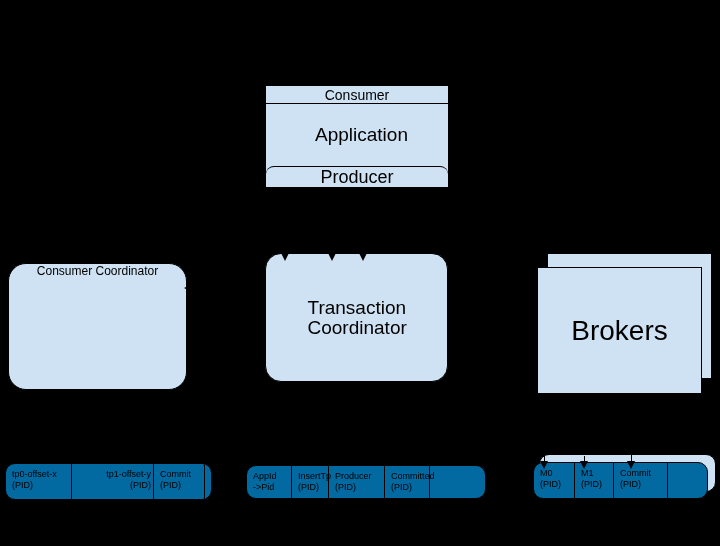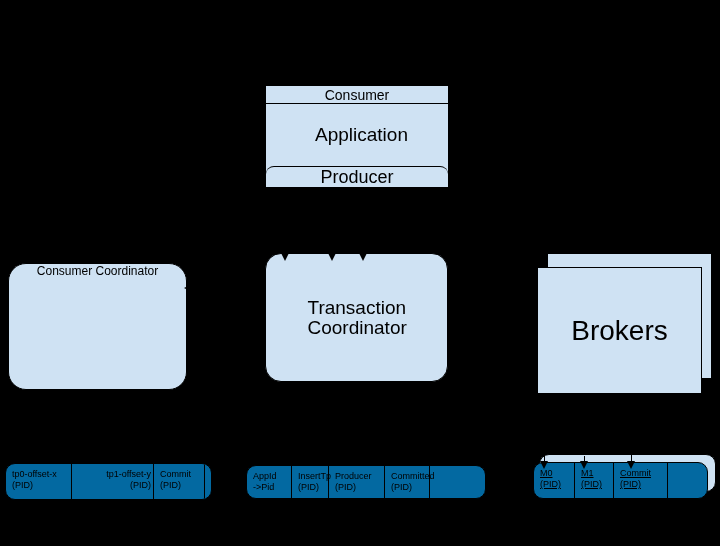--- a/index.html
+++ b/index.html
@@ -33,21 +33,21 @@
   .log{display:flex;background:#0369a1;border:1px solid #000;border-radius:10px;
     box-sizing:border-box;overflow:hidden;}
   .log-back{background:#cfe2f3;border:1px solid #000;border-radius:10px;box-sizing:border-box;}
   .cell{border-right:1px solid #000;padding:5px 2px 0 6px;font-size:9px;line-height:11px;
     box-sizing:border-box;flex:none;}
   .cell span{display:block;white-space:nowrap;}
   .cell.empty{border-right:none;flex:1;padding:0;}
   .log-offsets{left:5px;top:463px;width:207px;height:37px;}
   .log-txn{left:246px;top:465px;width:240px;height:34px;}
   .log-broker-back{left:539px;top:454px;width:177px;height:38px;position:absolute;}
-  .log-broker{left:533px;top:462px;width:175px;height:37px;text-decoration:underline;}
+  .log-broker{left:533px;top:462px;width:175px;height:37px;}
 
   
   .tri-down{width:0;height:0;border-left:4px solid transparent;border-right:4px solid transparent;
     border-top:8px solid #000;position:absolute;}
   .tri-left{width:0;height:0;border-top:4px solid transparent;border-bottom:4px solid transparent;
     border-right:8px solid #000;position:absolute;}
   .stem{width:1px;background:#000;position:absolute;}
 </style>
 </head>
 <body>

